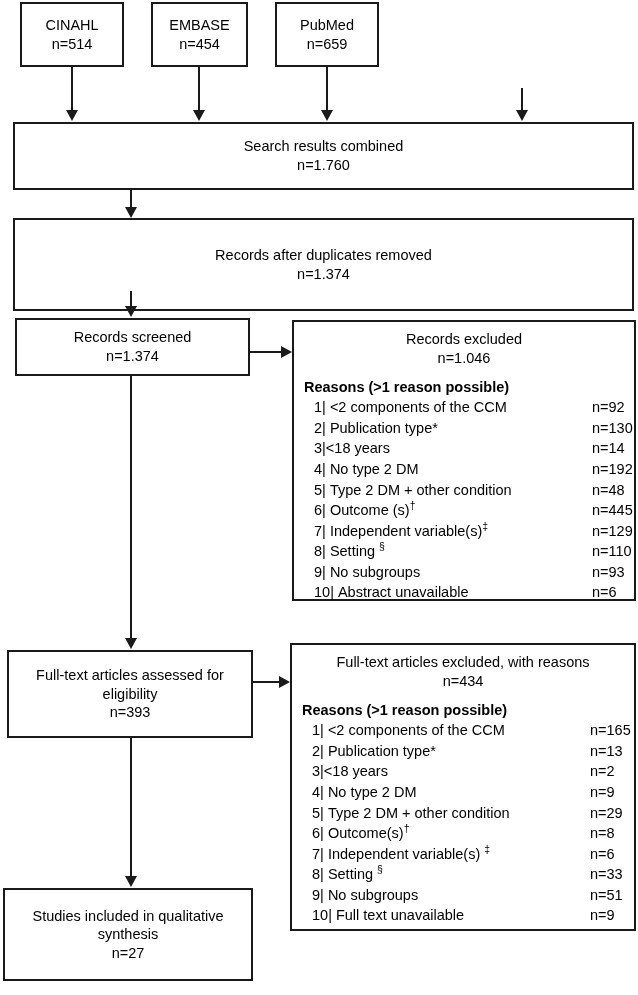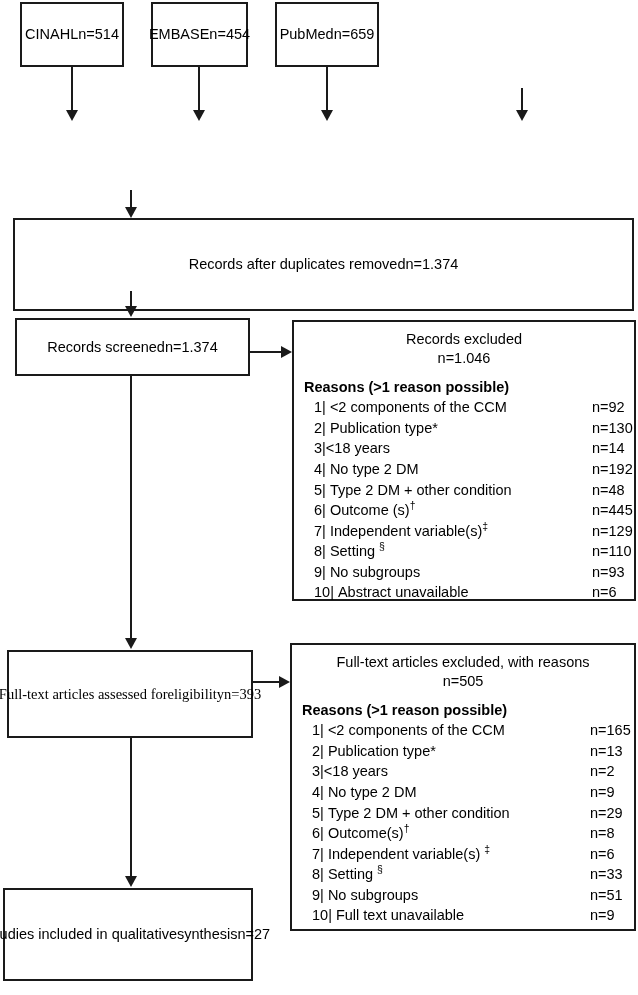--- a/index.html
+++ b/index.html
@@ -17,42 +17,42 @@
     height: 995px;
     background: #ffffff;
     overflow: hidden;
   }
   .box {
     position: absolute;
     box-sizing: border-box;
     border: 2px solid #1a1a1a;
     background: #ffffff;
     display: flex;
-    flex-direction: row;
+    flex-direction: column;
     align-items: center;
     justify-content: center;
     text-align: left;
     font-size: 14.5px;
     line-height: 1.28;
   }
   .box .line { display: block; white-space: nowrap; }
 
   
   #box-cinahl  { left: 20px;  top: 2px;  width: 104px; height: 65px; }
   #box-embase  { left: 151px; top: 2px;  width: 97px;  height: 65px; }
   #box-pubmed  { left: 275px; top: 2px;  width: 104px; height: 65px; }
   #box-additional { left: 410px; top: 2px; width: 224px; height: 86px; }
 
   
   #box-combined   { left: 13px; top: 122px; width: 621px; height: 68px; }
   #box-duplicates { left: 13px; top: 218px; width: 621px; height: 93px; }
 
   
   #box-screened  { left: 15px; top: 318px; width: 235px; height: 58px; }
-  #box-fulltext  { left: 7px;  top: 650px; width: 246px; height: 88px; font-family: Liberation Serif, serif; }
+  #box-fulltext  { left: 7px;  top: 650px; width: 246px; height: 88px; }
   #box-included  { left: 3px;  top: 888px; width: 250px; height: 93px; }
 
   
   .panel {
     position: absolute;
     box-sizing: border-box;
     border: 2px solid #1a1a1a;
     background: #ffffff;
     font-size: 14.5px;
     padding: 8px 10px 0 10px;
@@ -136,20 +136,24 @@
 
   <div class="vline" style="left:198px; top:67px; height:44px;"></div>
   <div class="arrow-down" style="left:193px; top:110px;"></div>
 
   <div class="vline" style="left:326px; top:67px; height:44px;"></div>
   <div class="arrow-down" style="left:321px; top:110px;"></div>
 
   <div class="vline" style="left:521px; top:88px; height:23px;"></div>
   <div class="arrow-down" style="left:516px; top:110px;"></div>
 
+  <div class="box" id="box-combined">
+    <span class="line">Search results combined</span>
+    <span class="line">n=1.760</span>
+  </div>
 
   <div class="vline" style="left:130px; top:190px; height:18px;"></div>
   <div class="arrow-down" style="left:125px; top:207px;"></div>
 
   <div class="box" id="box-duplicates">
     <span class="line">Records after duplicates removed</span>
     <span class="line">n=1.374</span>
   </div>
 
   <div class="vline" style="left:130px; top:291px; height:16px;"></div>
@@ -221,21 +225,21 @@
   </div>
 
   <div class="hline" style="left:253px; top:681px; width:29px;"></div>
   <div class="arrow-right" style="left:279px; top:676px;"></div>
 
   <div class="vline" style="left:130px; top:738px; height:139px;"></div>
   <div class="arrow-down" style="left:125px; top:876px;"></div>
 
   <div class="panel" id="panel-fulltext-excluded">
     <div class="panel-head">Full-text articles excluded, with reasons</div>
-    <div class="panel-head">n=505</div>
+    <div class="panel-head">n=434</div>
     <div class="panel-subhead">Reasons (&gt;1 reason possible)</div>
     <ul class="reason-list">
       <li class="reason-row">
         <span class="reason-label"><span>1</span>|&nbsp;<span>&lt;2 components of the CCM</span><sup></sup></span>
         <span class="reason-count">n=165</span>
       </li>
       <li class="reason-row">
         <span class="reason-label"><span>2</span>|&nbsp;<span>Publication type*</span><sup></sup></span>
         <span class="reason-count">n=13</span>
       </li>

